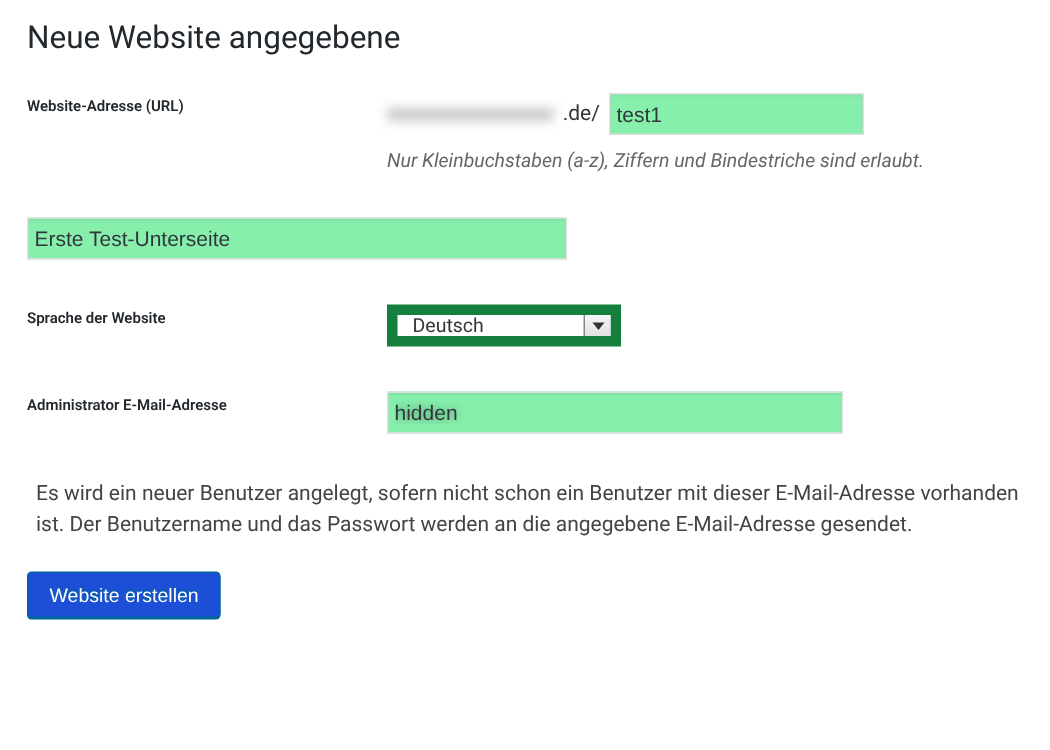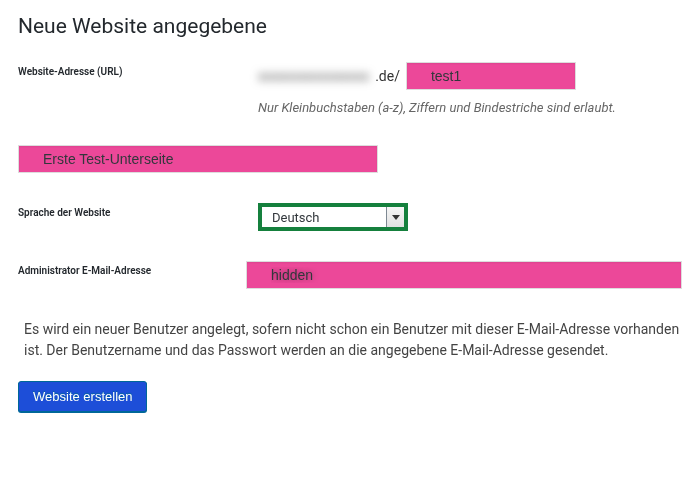--- a/index.html
+++ b/index.html
@@ -42,35 +42,35 @@
       font-size: 14px;
       filter: blur(4px);
       user-select: none;
     }
     .url-suffix {
       color: #333;
       font-size: 14px;
     }
     input[type="text"], input[type="email"] {
       height: 28px;
-      padding: 3px 24px;
+      padding: 3px 4px;
       border: 1px solid #ddd;
-      background: #ec4899;
+      background: #86efac;
       font-size: 14px;
       color: #32373c;
       box-shadow: inset 0 1px 2px rgba(0,0,0,.07);
       border-radius: 0;
     }
     .url-slug-input { width: 170px; }
     .title-input { width: 360px; }
-    .email-input { width: 436px; color: transparent; text-shadow: 0 0 6px rgba(0,0,0,0.4); }
+    .email-input { width: 304px; color: transparent; text-shadow: 0 0 6px rgba(0,0,0,0.4); }
     .select-wrap {
       display: inline-flex;
       align-items: stretch;
-      border: 4px solid #15803d;
+      border: 7px solid #15803d;
       background: #fff;
       height: 28px;
     }
     .select-value {
       padding: 4px 10px;
       font-size: 13px;
       color: #32373c;
       min-width: 124px;
       display: flex;
       align-items: center;

